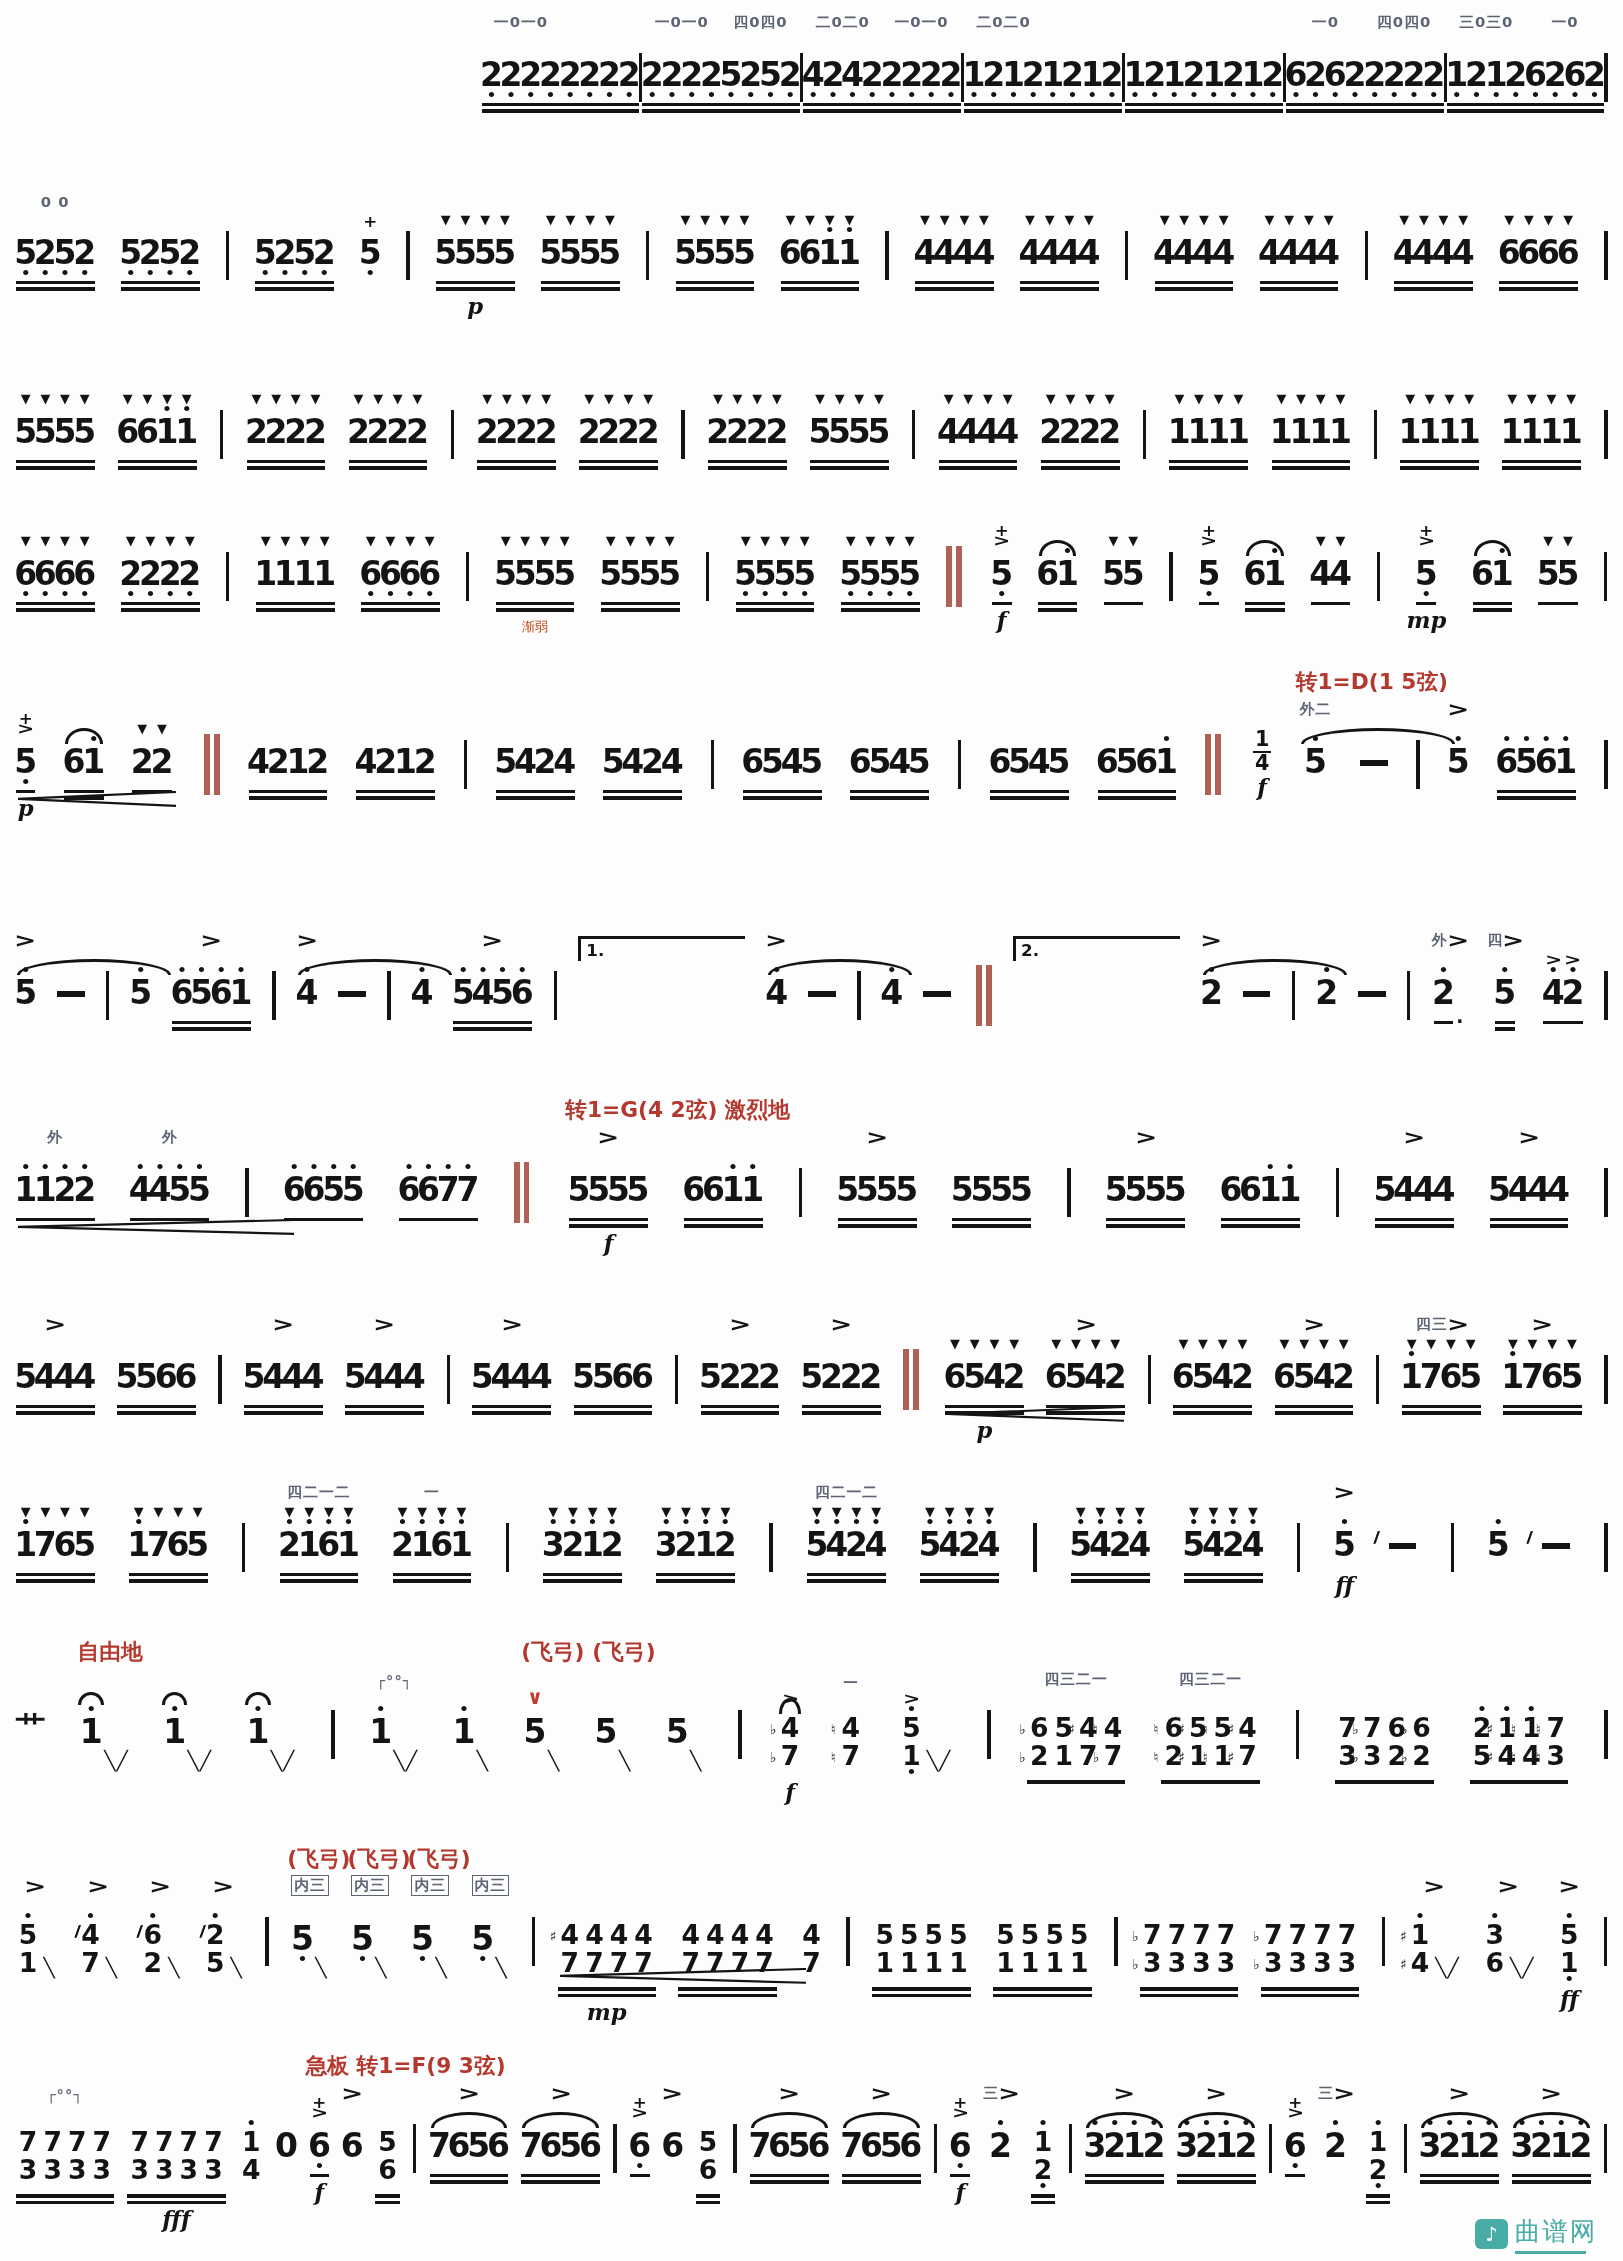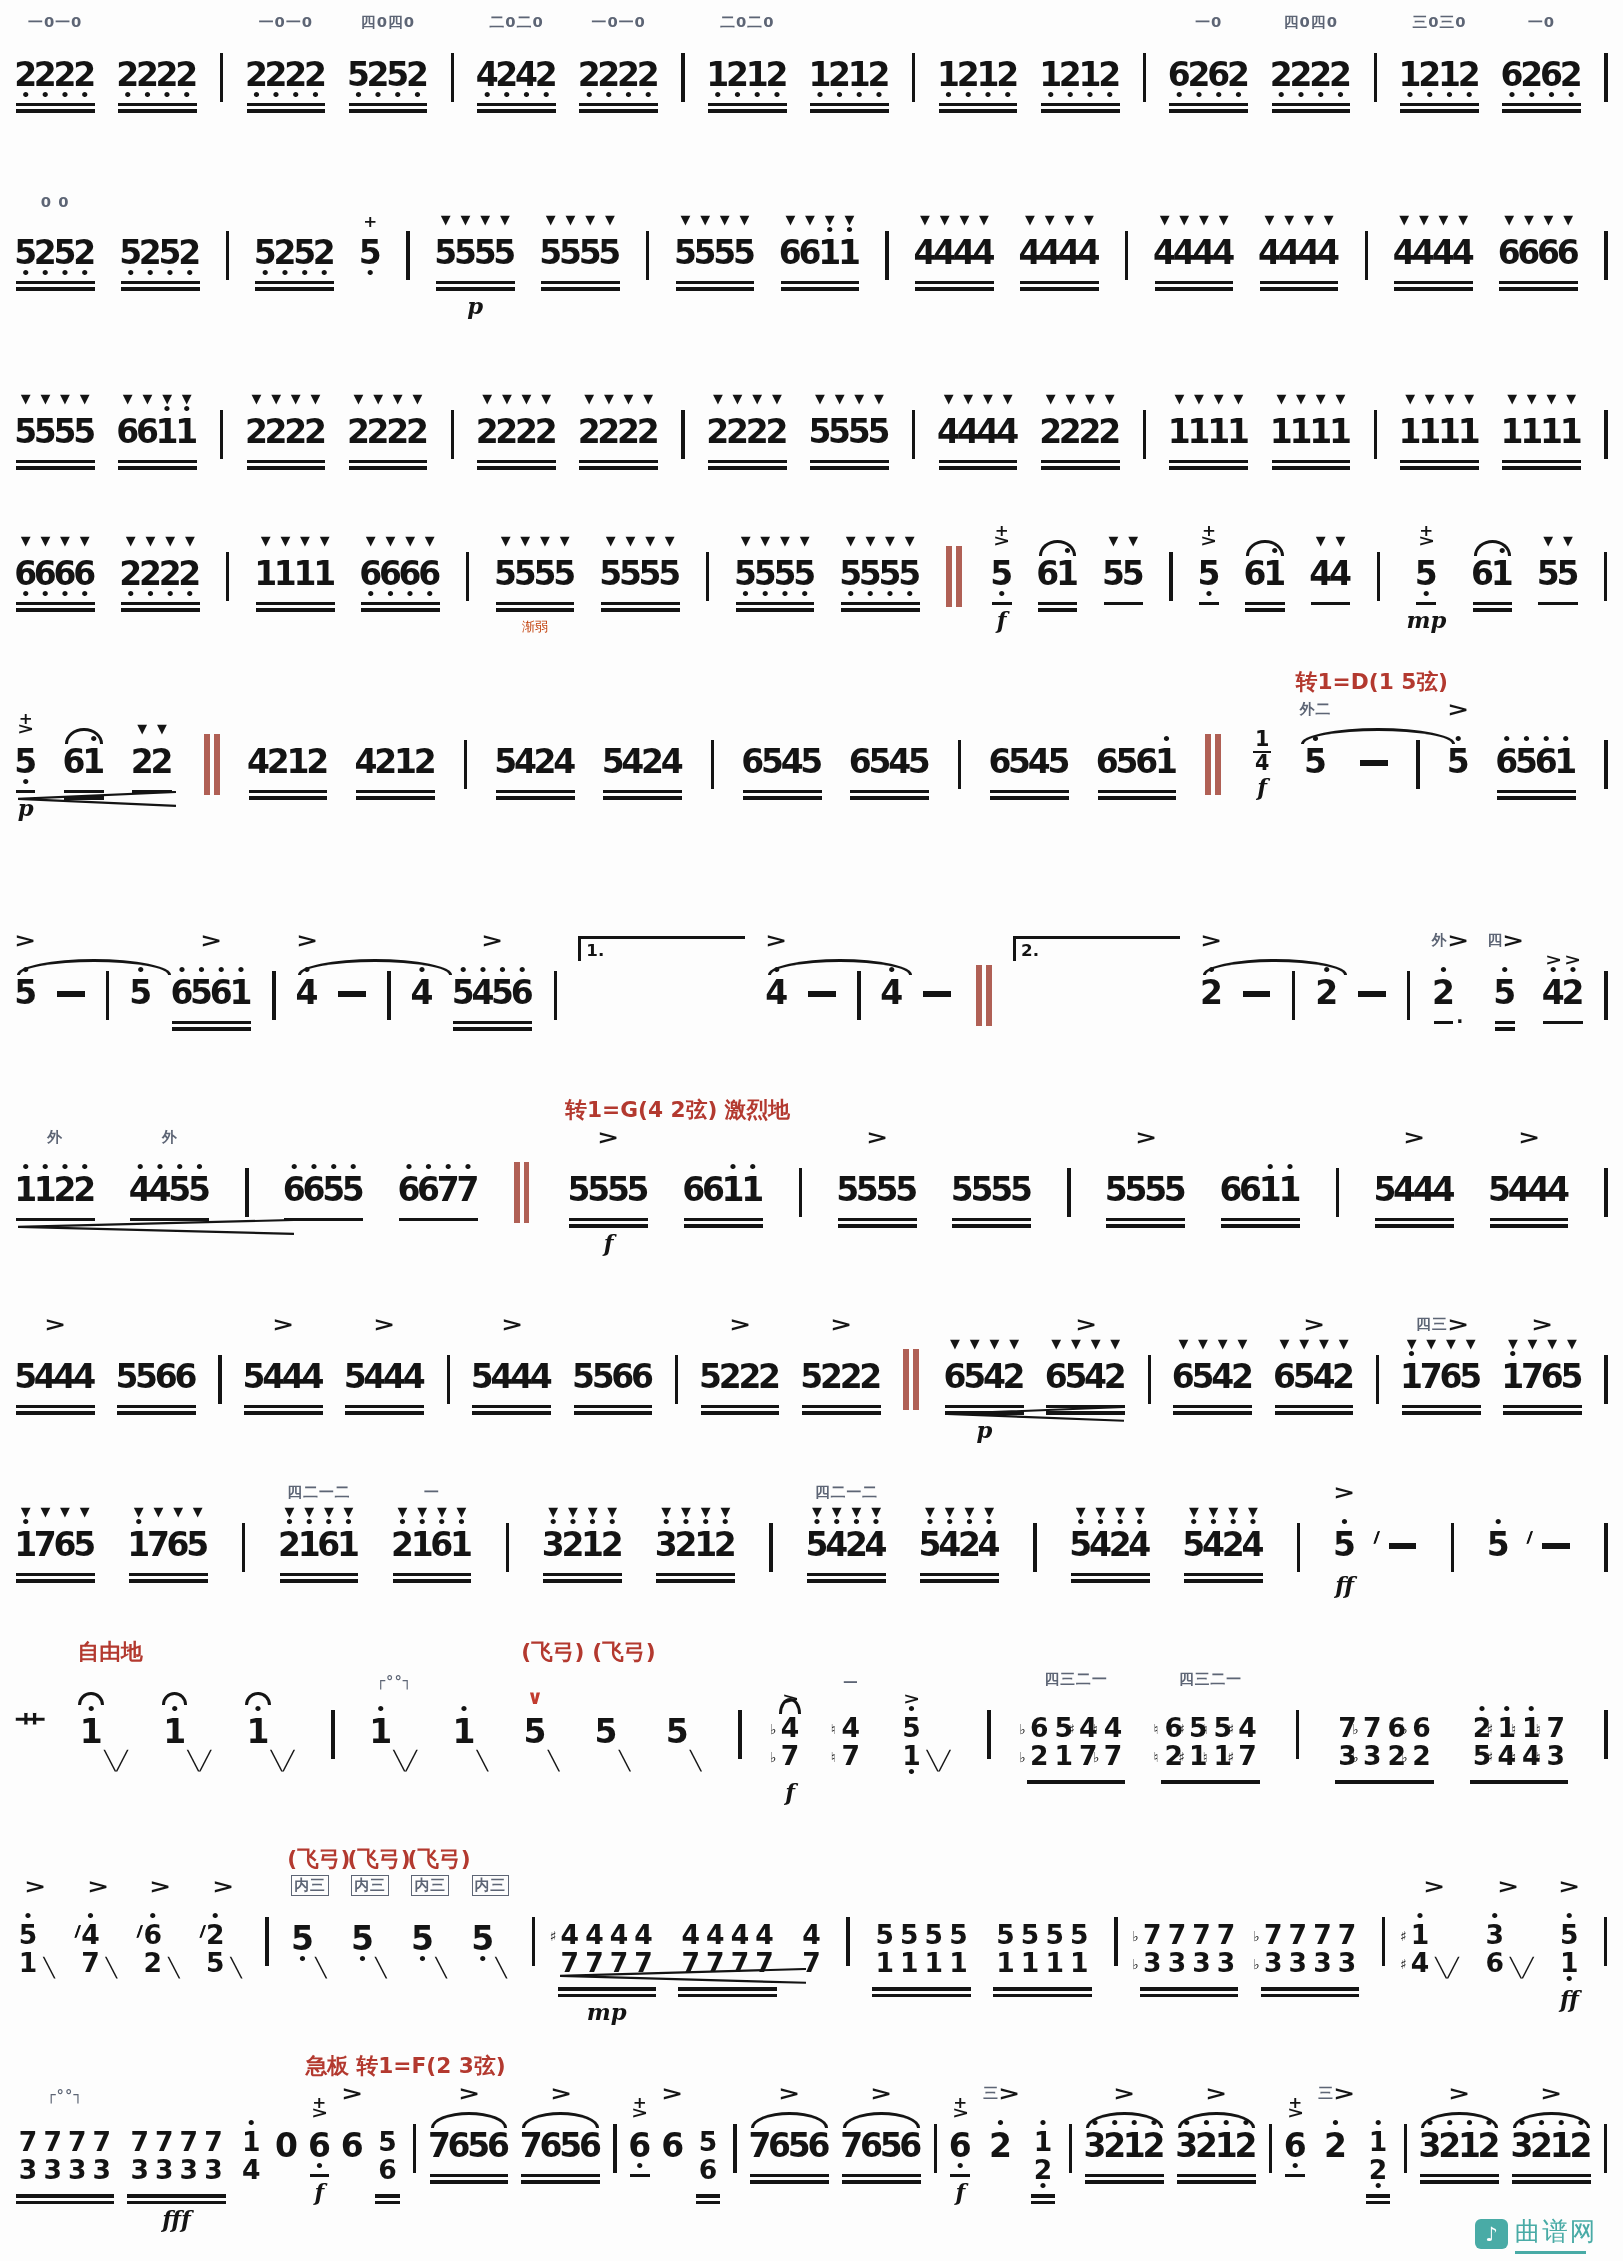--- a/index.html
+++ b/index.html
@@ -59,21 +59,21 @@
   .wm .logo{width:33px;height:29.6px;background:#2a9d97;border-radius:5.9px;color:#fff;
       display:flex;align-items:center;justify-content:center;font-size:19.7px;font-weight:bold;}
   .wm .tx{font-size:25.6px;font-weight:400;letter-spacing:2px;}
   .wm .cap{display:block;height:3px;width:71px;background:#2a9d97;margin-top:2px;}
 </style>
 </head>
 <body>
 
 <div class="page">
   <div id="score">
-      <div class="sys" style="top: 2px;">
+      <div class="sys" style="top: 2px; justify-content: flex-end;">
         <div class="tok">
           <div class="meta">
             <div class="fing">一0一0</div>
           </div>
           <div class="row">
             <div class="grpcol">
               <div class="ncrow">
                 <div class="nc">
                   <div class="acc"></div>
                   <div class="dA">&nbsp;</div>
@@ -5714,21 +5714,21 @@
                   <div class="dg">0</div>
                   <div class="dB">&nbsp;</div>
                 </div>
               </div>
             </div>
           </div>
           <div class="below"></div>
         </div>
         <div class="tok">
           <div class="meta"></div>
-          <div class="redabove">急板 转1=F(2 3弦)</div>
+          <div class="redabove">急板 转1=F(9 3弦)</div>
           <div class="row">
             <div class="grpcol">
               <div class="ncrow">
                 <div class="nc">
                   <div class="acc">
                     <span class="pl">+</span>
                     <span class="gt">&gt;</span>
                   </div>
                   <div class="dA">&nbsp;</div>
                   <div class="dg">6</div>

